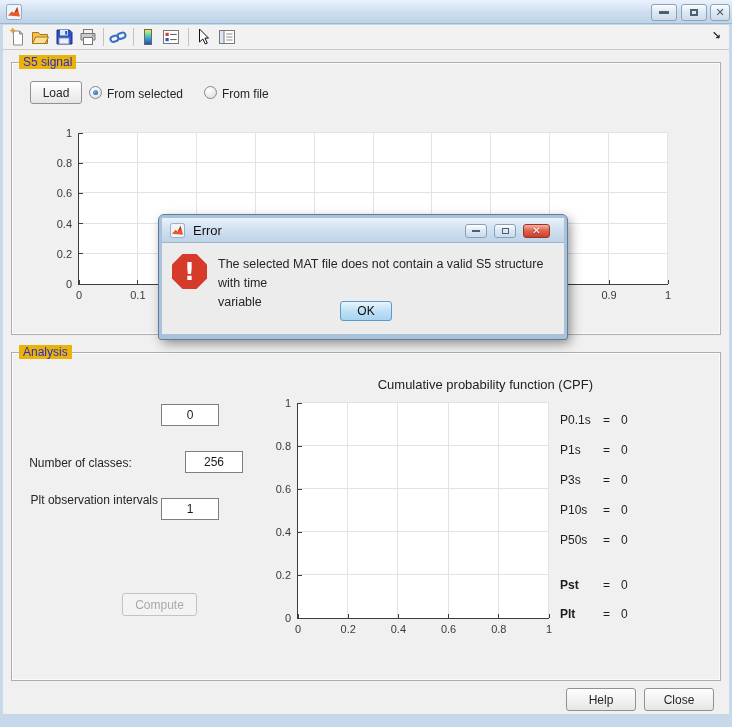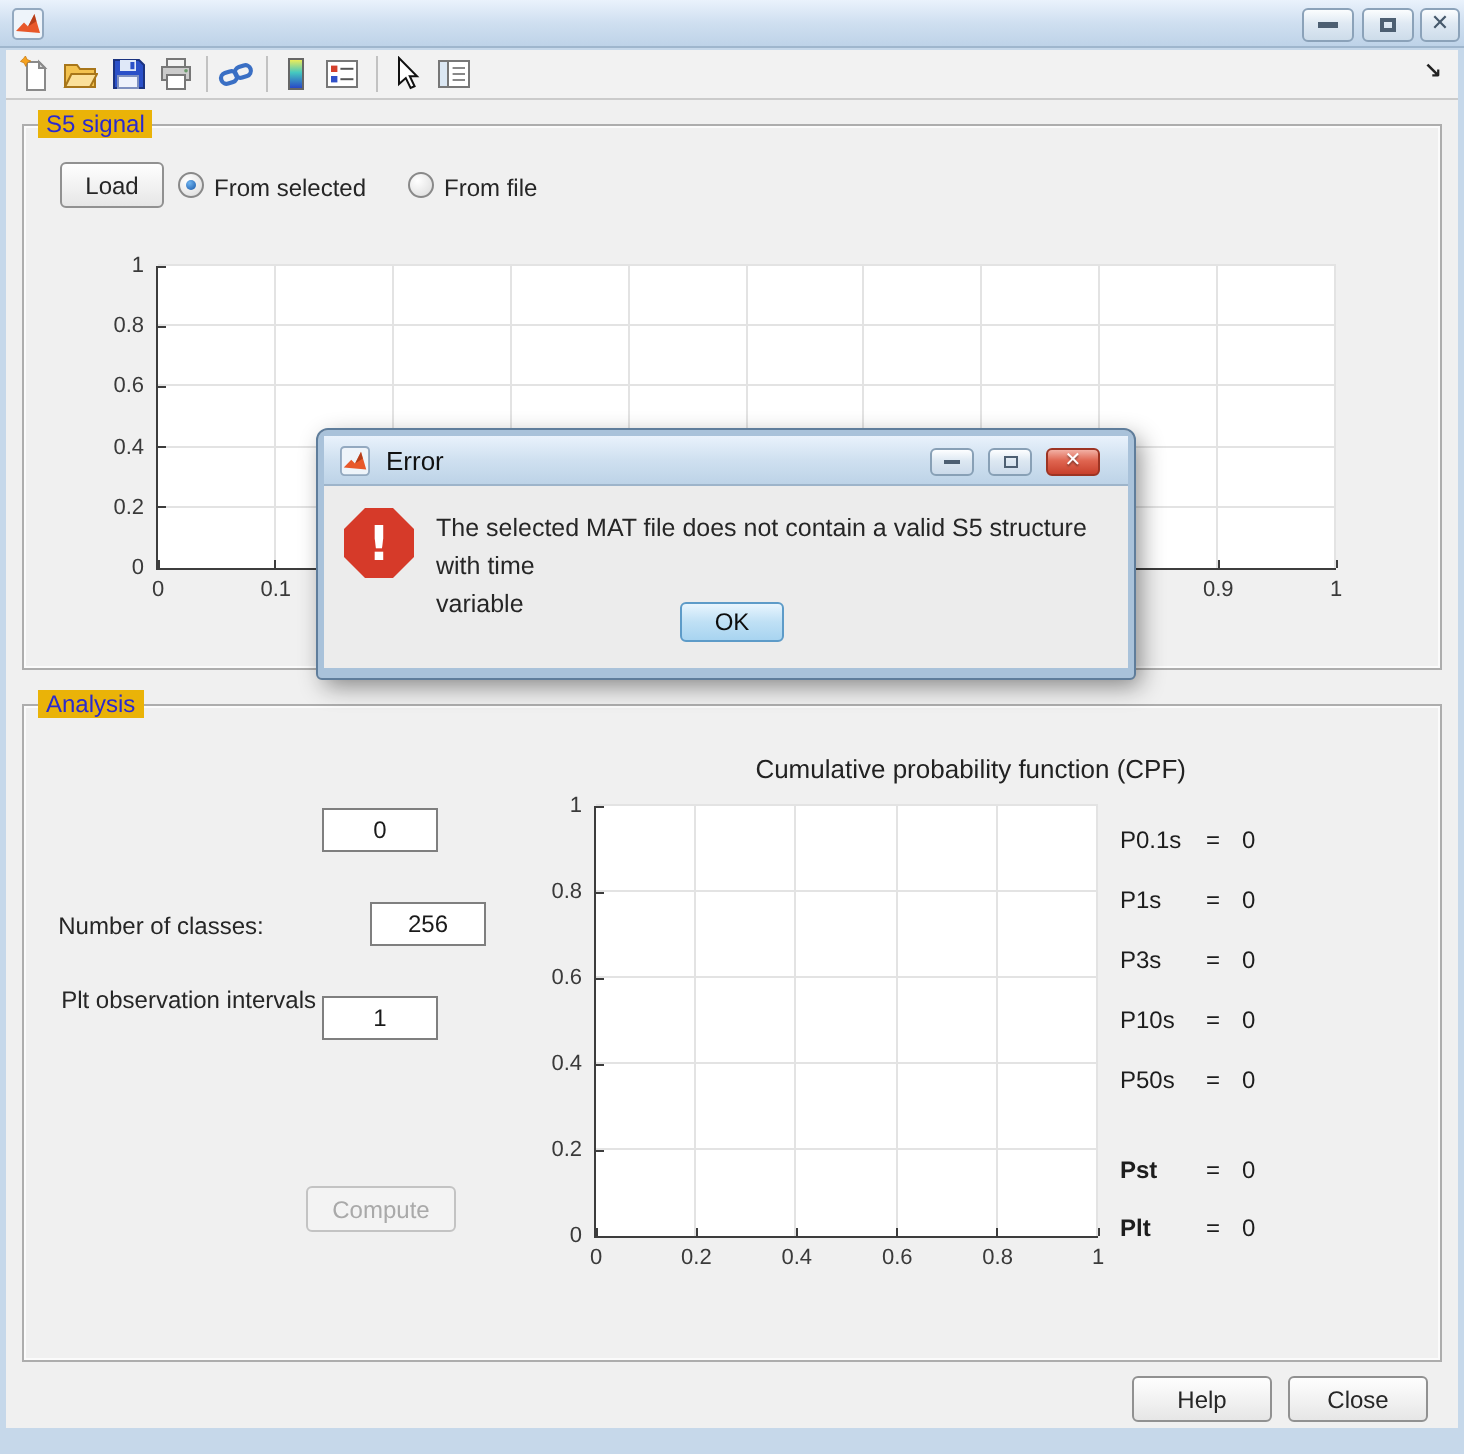--- a/index.html
+++ b/index.html
@@ -240,21 +240,21 @@
     <div class="panel-label" style="left:16px;top:295px;">Analysis</div>
 
     <input class="edit" style="left: 158px; top: 354px; width: 58px; height: 22px;" value="0">
 
     <span class="ctl-label" style="left:0;top:406px;width:155px;text-align:center;">Number of classes:</span>
     <input class="edit" style="left: 158px; top: 401px; width: 58px; height: 22px; margin-left: 24px;" value="256">
 
     <span class="ctl-label" style="left:0;top:443px;width:155px;text-align:right;">Plt observation intervals</span>
     <input class="edit" style="left: 158px; top: 448px; width: 58px; height: 22px;" value="1">
 
-    <div class="btn disabled" style="left:119px;top:543px;width:75px;height:23px;margin-left:31px;">Compute</div>
+    <div class="btn disabled" style="left:119px;top:543px;width:75px;height:23px;">Compute</div>
 
     <div class="plot-title" style="left:250px;top:327px;width:340px;">Cumulative probability function (CPF)</div>
     <div class="plot" style="left:294px;top:353px;width:252px;height:216px;">
         <div class="tick-x" style="left: calc(0% - 0.5px);"></div>
         <div class="lab-x" style="left: 0%;">0</div>
         <div class="grid-v" style="left: calc(20% - 1px);"></div>
         <div class="tick-x" style="left: calc(20% - 0.5px);"></div>
         <div class="lab-x" style="left: 20%;">0.2</div>
         <div class="grid-v" style="left: calc(40% - 1px);"></div>
         <div class="tick-x" style="left: calc(40% - 0.5px);"></div>

